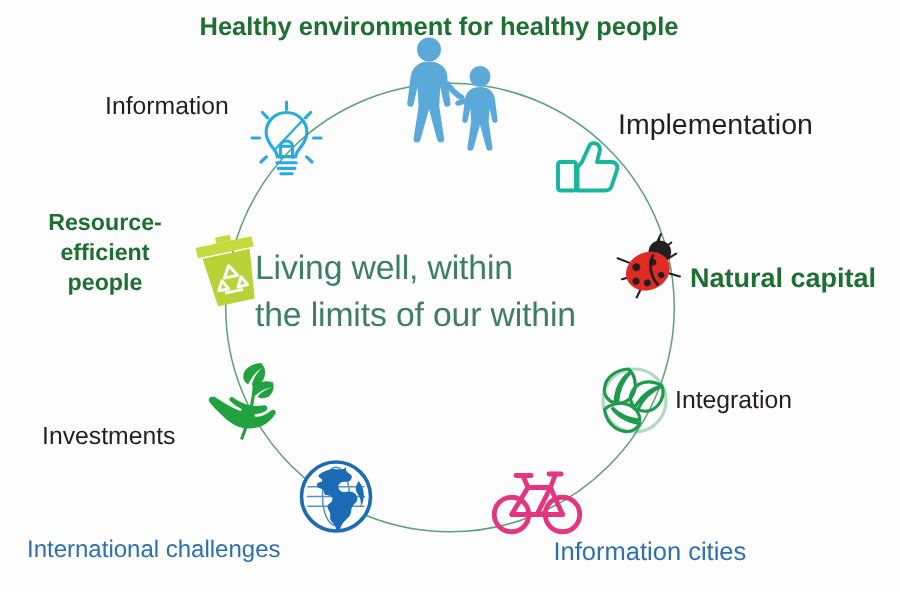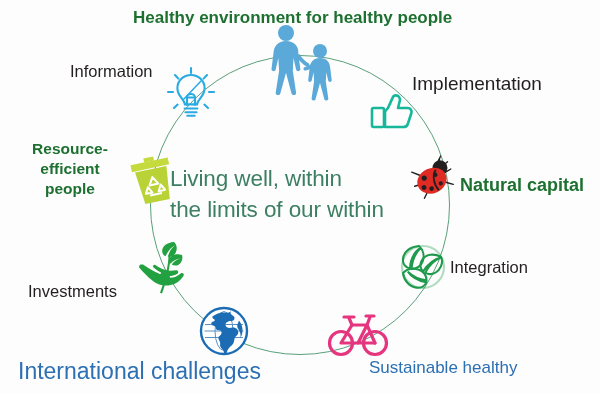--- a/index.html
+++ b/index.html
@@ -68,21 +68,21 @@
   .lbl-blue {
     color: #2c6fb3;
     font-weight: normal;
   }
 
   .lbl-healthy   { left: 133px; top: 8px;   font-size: 17px; }
   .lbl-info      { left: 70px;  top: 62px;  font-size: 16.5px; }
   .lbl-resource  { left: 4px;   top: 139px; font-size: 15.5px; width: 132px;
                    text-align: center; white-space: normal; line-height: 20px; }
   .lbl-invest    { left: 28px;  top: 258px; font-size: 16.5px; margin-top: 24px; }
-  .lbl-intl      { left: 18px;  top: 358px; font-size: 23px; }
+  .lbl-intl      { left: 18px;  top: 358px; font-size: 16px; }
   .lbl-sustain   { left: 369px; top: 358px; font-size: 17px; }
   .lbl-integr    { left: 450px; top: 258px; font-size: 16.5px; }
   .lbl-natural   { left: 460px; top: 159px; font-size: 18px; margin-top: 16px; }
   .lbl-implement { left: 412px; top: 73px;  font-size: 19px; }
 
   
   .icon {
     position: absolute;
   }
   .icon svg { display: block; overflow: visible; }
@@ -276,21 +276,21 @@
 
   <div class="label lbl-green-bold lbl-resource">
     <span>Resource-efficient</span><br>
     <span>people</span>
   </div>
 
   <div class="label lbl-black lbl-invest">Investments</div>
 
   <div class="label lbl-blue lbl-intl">International challenges</div>
 
-  <div class="label lbl-blue lbl-sustain">Sustainable healthy</div>
+  <div class="label lbl-blue lbl-sustain">Information cities</div>
 
   <div class="label lbl-black lbl-integr">Integration</div>
 
   <div class="label lbl-green-bold lbl-natural">Natural capital</div>
 
   <div class="label lbl-black lbl-implement">Implementation</div>
 
   <div class="bottom-rule"></div>
 </div>
 

